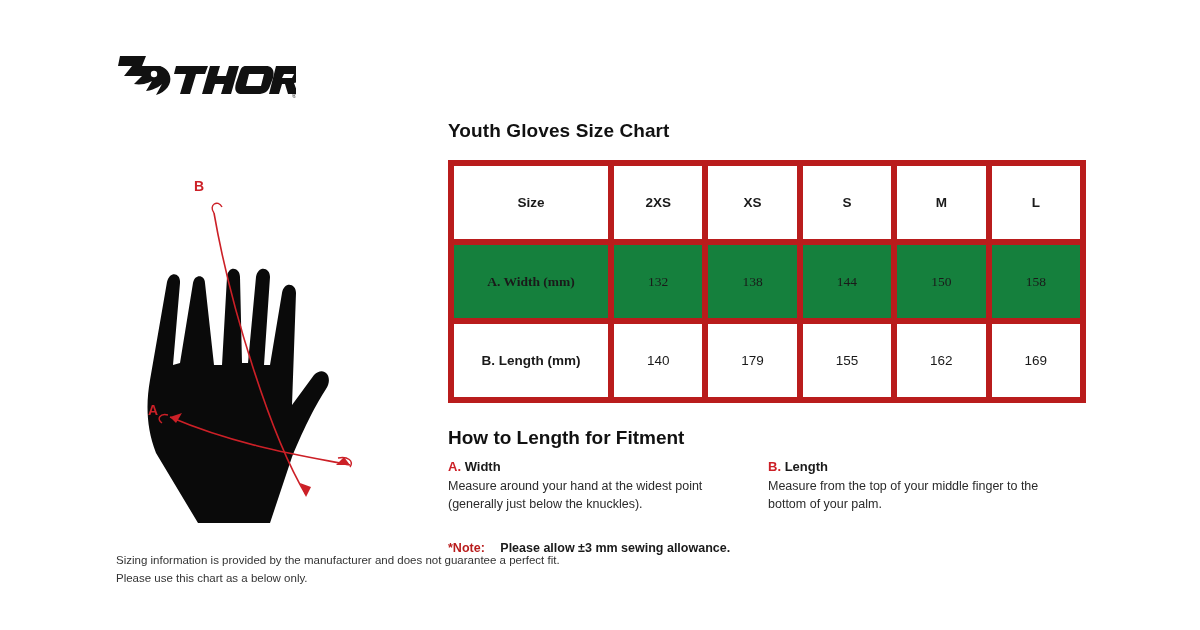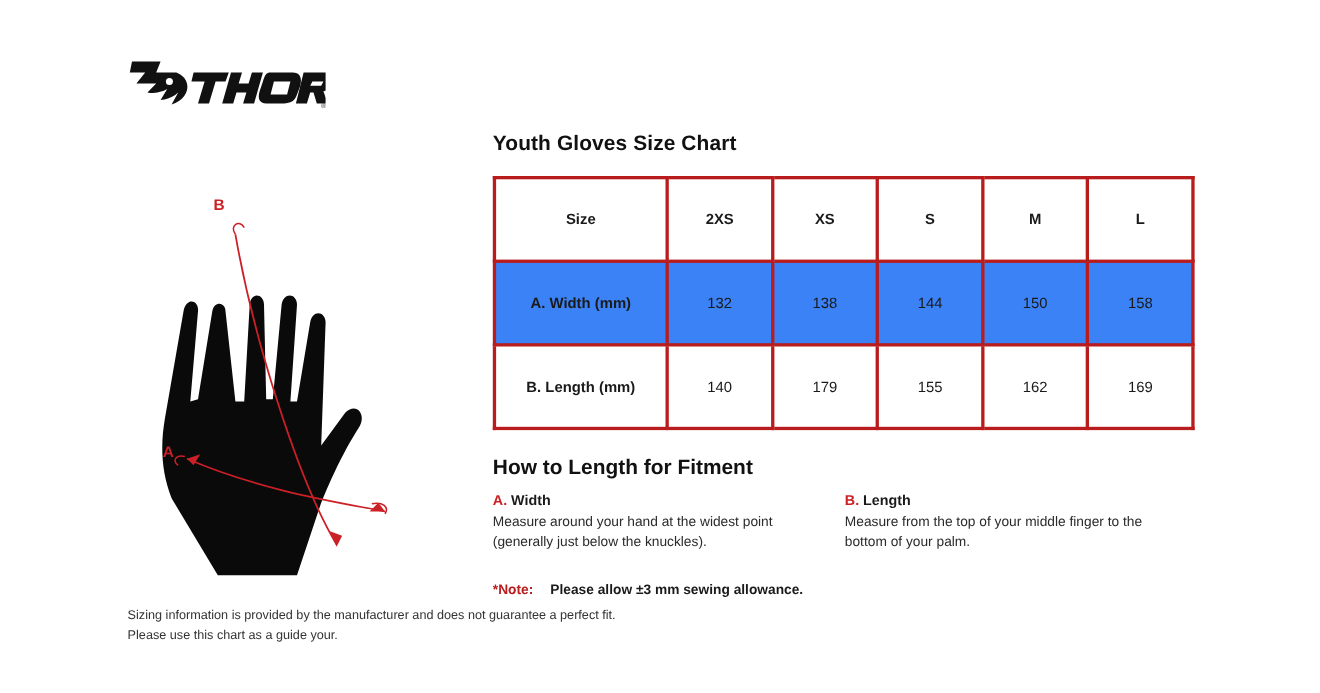--- a/index.html
+++ b/index.html
@@ -52,36 +52,37 @@
     letter-spacing: .1px;
   }
 
   table.size-table {
     border-collapse: collapse;
     width: 638px;
     table-layout: fixed;
   }
   table.size-table th,
   table.size-table td {
-    border: 3px solid #b91c1c;
+    border: 6px solid #b91c1c;
     height: 41px;
     font-size: 13.5px;
     text-align: center;
     color: #1a1a1a;
     padding: 16px 4px;
   }
   table.size-table thead th {
     font-weight: bold;
     background: #ffffff;
   }
   table.size-table thead th.hdr-label {
     width: 146px;
   }
   table.size-table tbody tr.shaded td {
-    background: #3b82f6;
+    background: #15803d;
+    font-family: Liberation Serif, serif;
   }
   table.size-table tbody td.row-label {
     font-weight: bold;
     text-align: center;
   }
 
   .howto-title {
     font-size: 19px;
     font-weight: bold;
     color: #111111;
@@ -266,14 +267,14 @@
   </div>
 
   <div class="note-line">
     <span class="note-lead">*Note:</span>
     <span class="note-text">Please allow ±3 mm sewing allowance.</span>
   </div>
 </div>
 
 <div class="footer">
   <div>Sizing information is provided by the manufacturer and does not guarantee a perfect fit.</div>
-  <div>Please use this chart as a guide your.</div>
+  <div>Please use this chart as a below only.</div>
 </div>
 
 </body></html>

